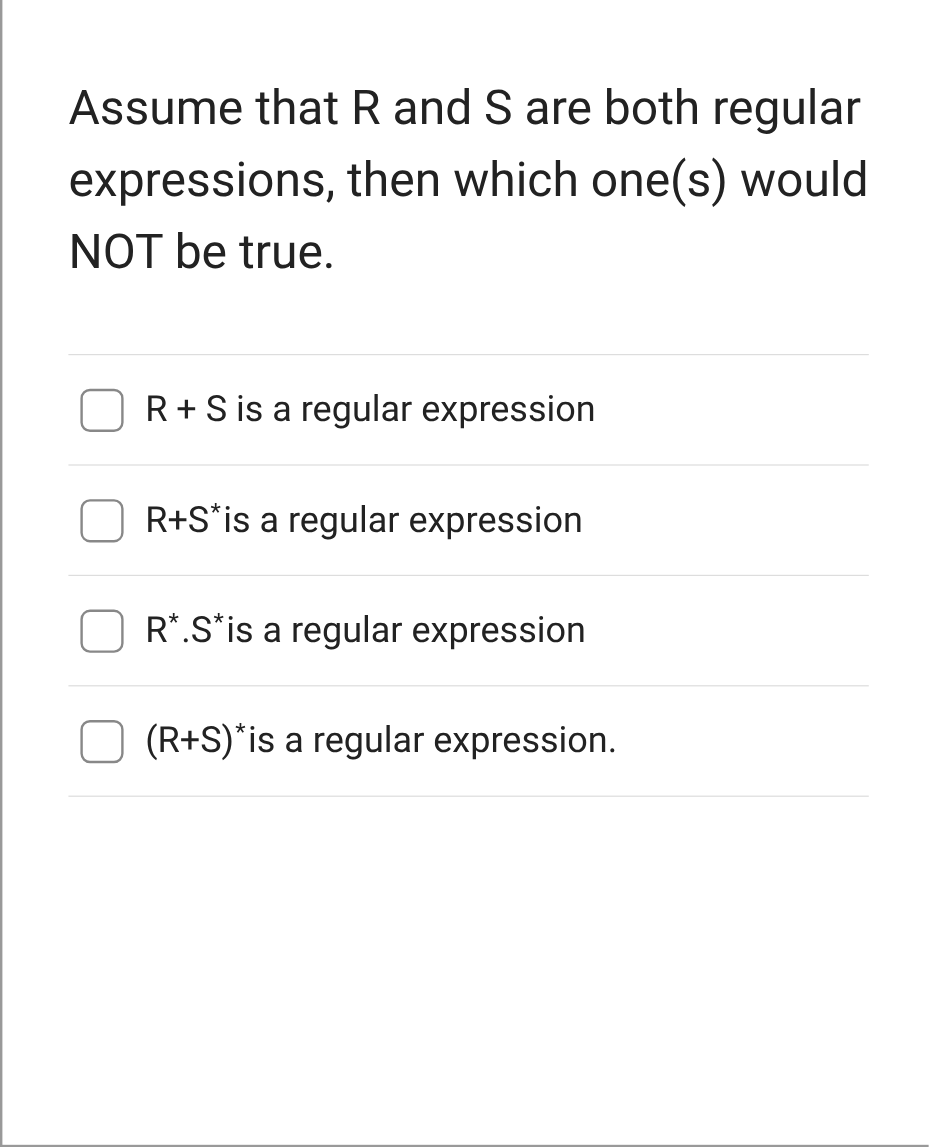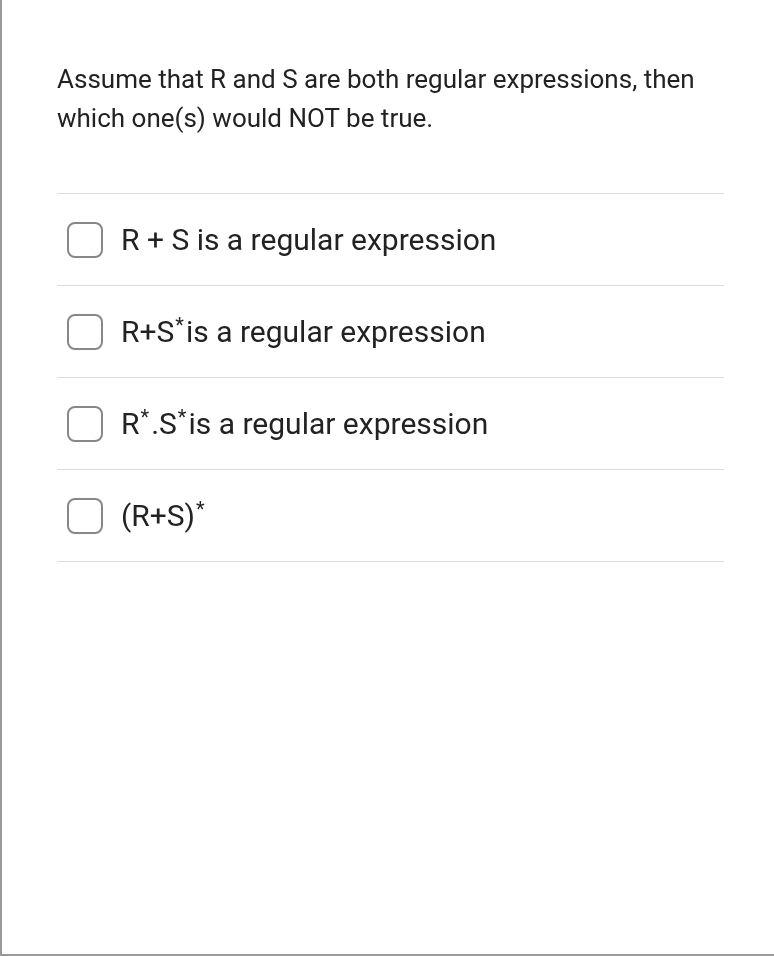--- a/index.html
+++ b/index.html
@@ -14,21 +14,21 @@
       height: 956px;
       position: relative;
     }
     .container {
       border-left: 2px solid #999;
       border-bottom: 2px solid #999;
       padding: 60px 50px 60px 55px;
       height: 100%;
     }
     .question-text {
-      font-size: 26px;
+      font-size: 40px;
       color: #222;
       line-height: 1.5;
       margin-bottom: 55px;
       font-weight: 400;
     }
     .options {
       border-top: 1px solid #ddd;
     }
     .option-row {
       display: flex;
@@ -90,16 +90,17 @@
           <span>.S</span>
           <span class="sup">*</span>
           <span> is a regular expression</span>
         </div>
       </div>
       <div class="option-row">
         <div class="checkbox"></div>
         <div class="option-label">
           <span>(R+S)</span>
           <span class="sup">*</span>
+          <span> is a regular expression.</span>
         </div>
       </div>
     </div>
 </div>
 
 </body></html>

